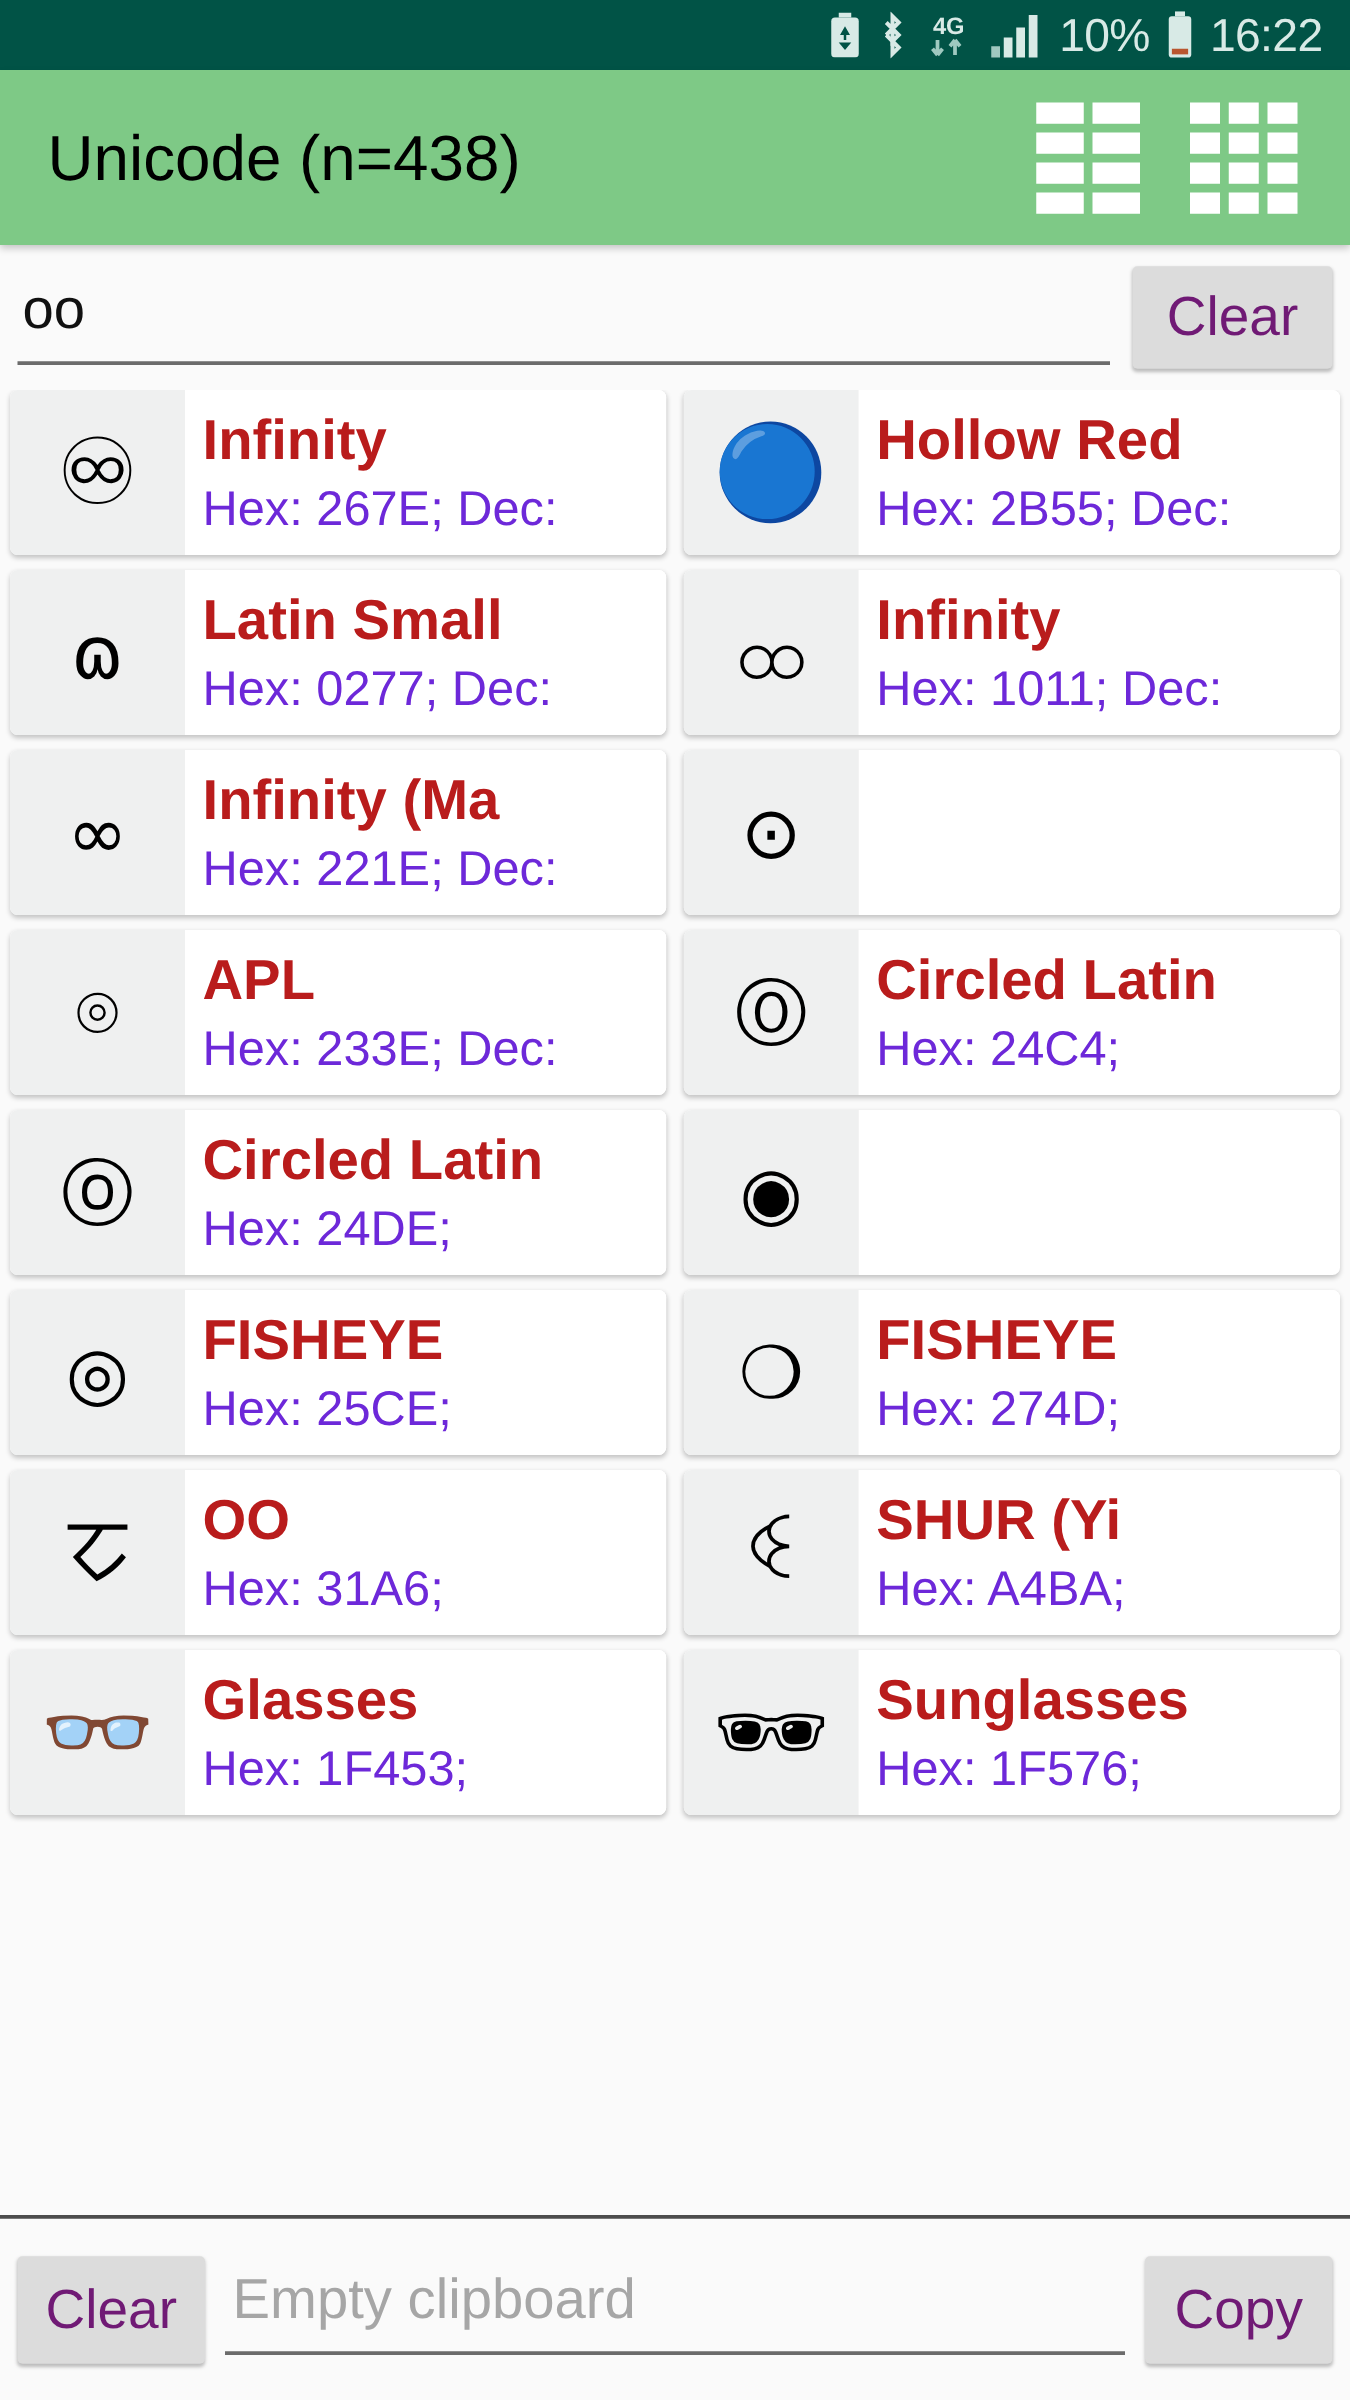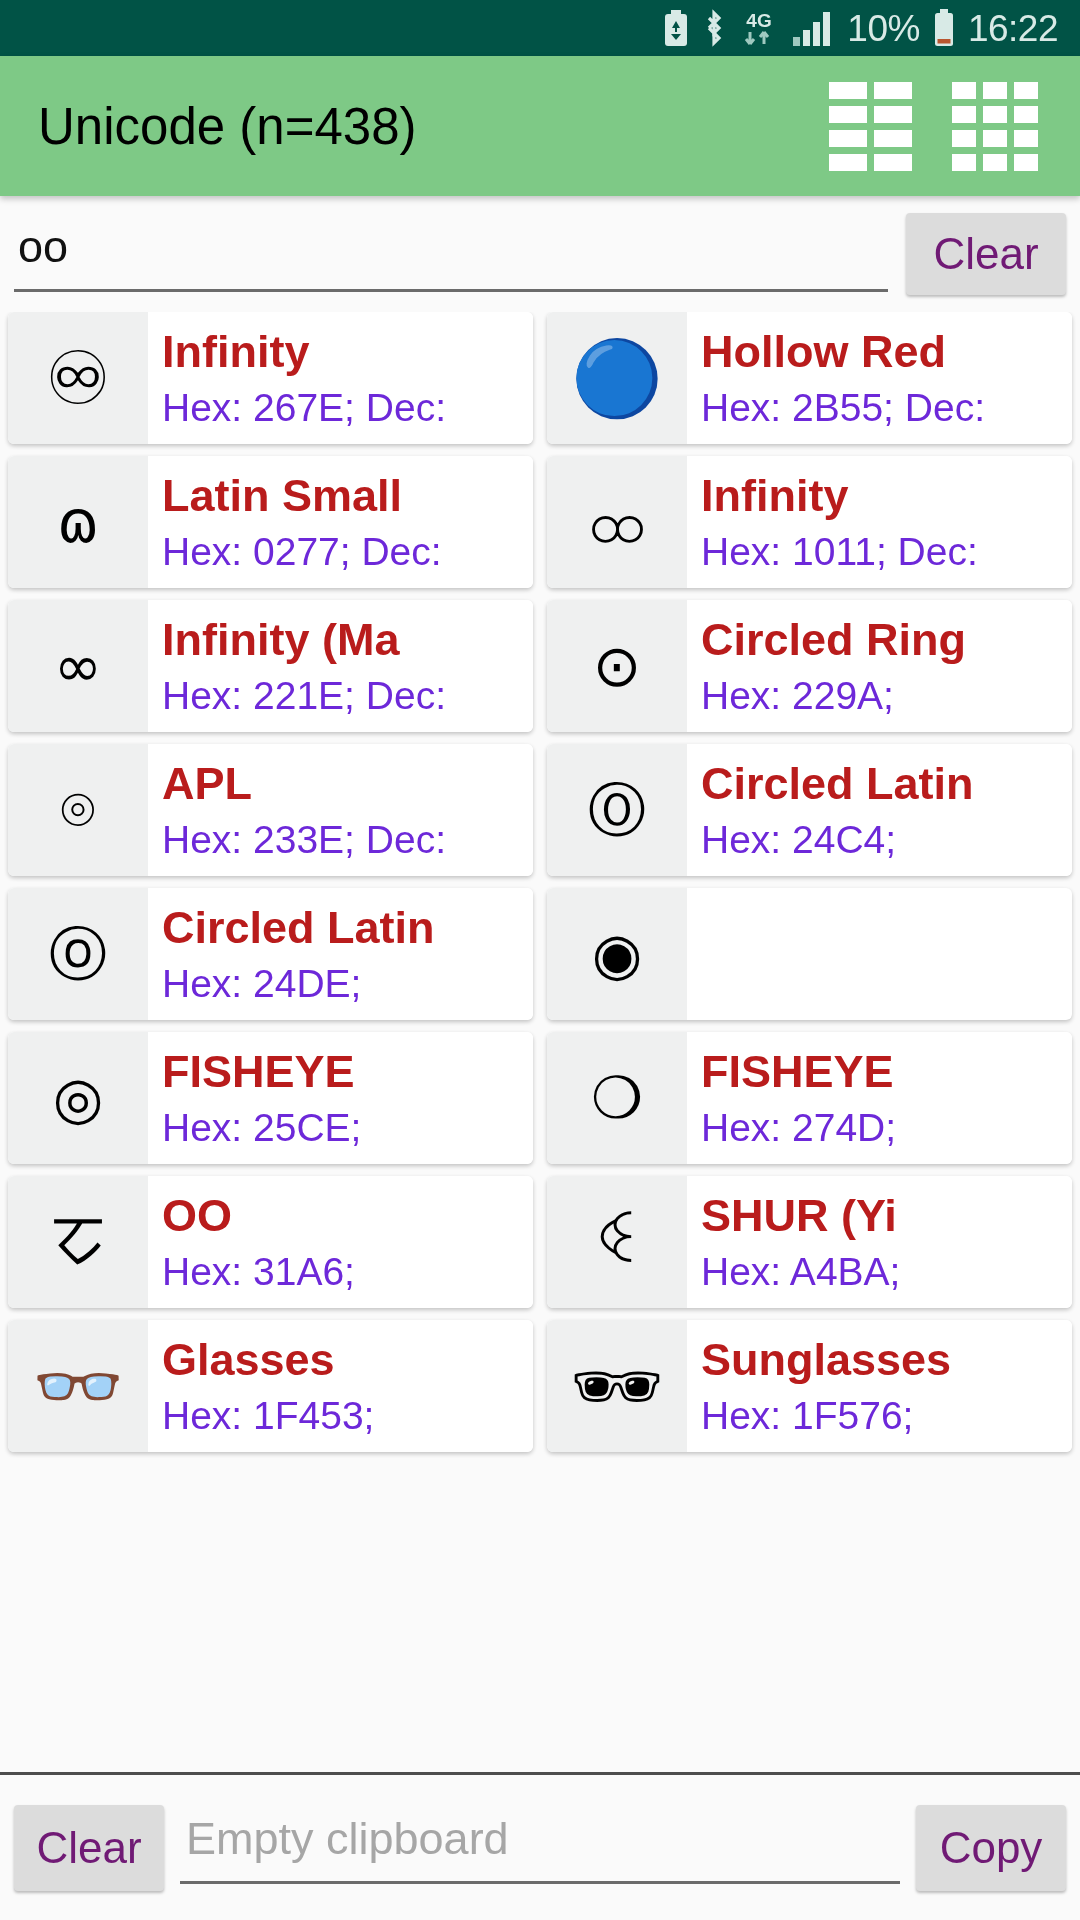--- a/index.html
+++ b/index.html
@@ -233,24 +233,20 @@
     <div class="row">
       <div class="card">
         <div class="card-glyph">∞</div>
         <div class="card-body">
           <div class="card-title">Infinity (Ma</div>
           <div class="card-sub">Hex: 221E; Dec:</div>
         </div>
       </div>
       <div class="card">
         <div class="card-glyph">⊙</div>
-        <div class="card-body">
-          <div class="card-title">Circled Ring</div>
-          <div class="card-sub">Hex: 229A;</div>
-        </div>
       </div>
     </div>
 
     <div class="row">
       <div class="card">
         <div class="card-glyph">⌾</div>
         <div class="card-body">
           <div class="card-title">APL</div>
           <div class="card-sub">Hex: 233E; Dec:</div>
         </div>

